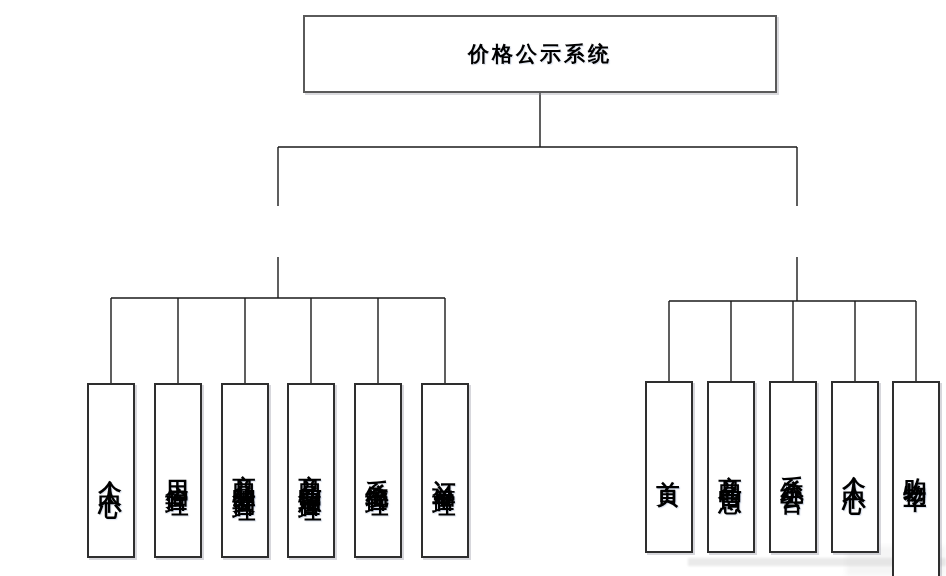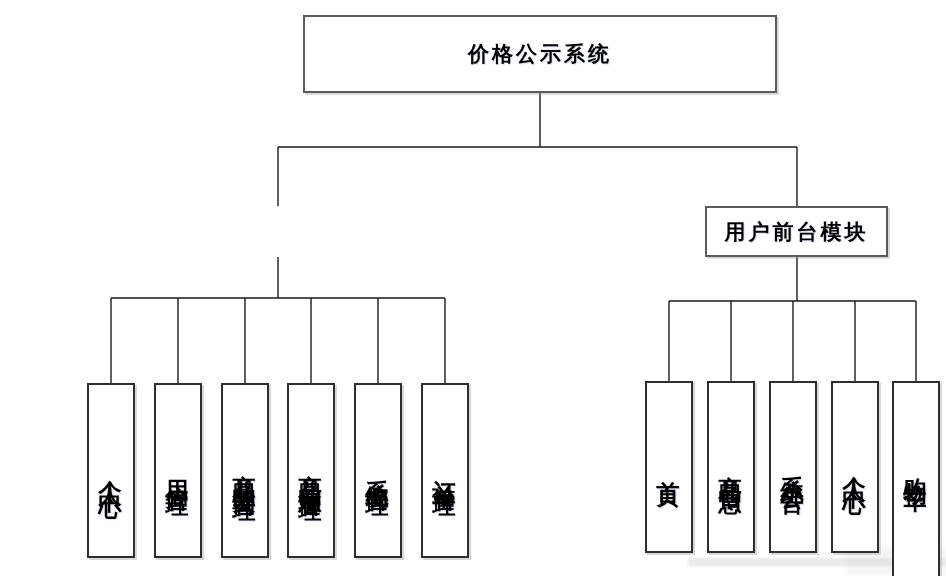--- a/index.html
+++ b/index.html
@@ -99,23 +99,20 @@
       <line x1="855" y1="301" x2="855" y2="382"></line>
       <line x1="916" y1="301" x2="916" y2="382"></line>
     </g>
   </svg>
 
   <div class="node root" style="left:303px; top:15px; width:474px; height:78px;">
     <span class="hlabel">价格公示系统</span>
   </div>
 
 
-  <div class="node branch" style="left:705px; top:206px; width:183px; height:51px;">
-    <span class="hlabel">用户前台模块</span>
-  </div>
 
   <div class="node leaf" style="left:87px; top:383px; width:48px; height:175px;">
     <span class="vlabel">个人中心</span>
   </div>
   <div class="node leaf" style="left:154px; top:383px; width:48px; height:175px;">
     <span class="vlabel">用户管理</span>
   </div>
   <div class="node leaf" style="left:221px; top:383px; width:48px; height:175px;">
     <span class="vlabel">商品分类管理</span>
   </div>

